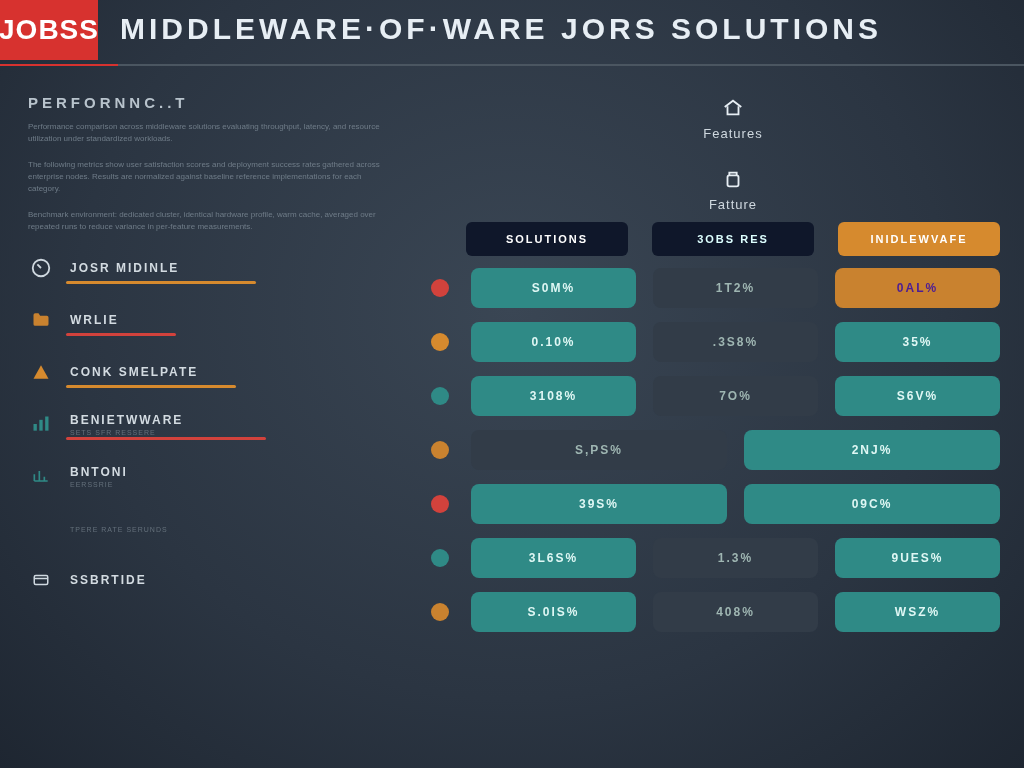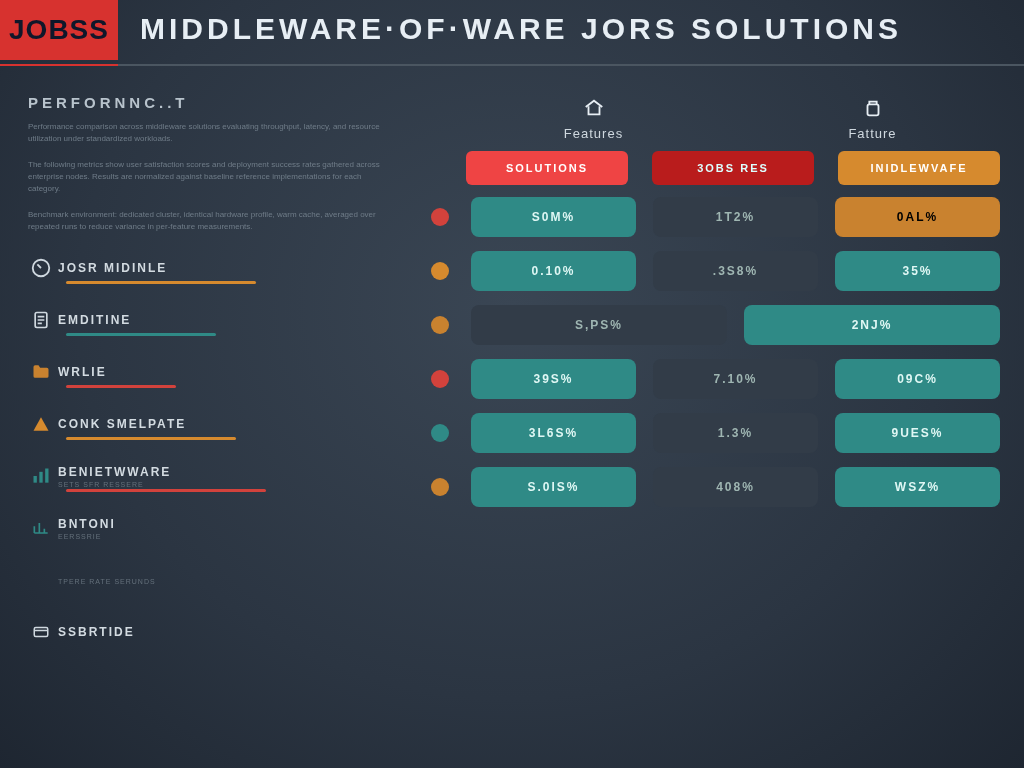--- a/index.html
+++ b/index.html
@@ -7,67 +7,67 @@
     width: 1024px; height: 768px;
     background: radial-gradient(ellipse at 50% 40%, #3a4654 0%, #2b3542 60%, #1e2631 100%);
     font-family: "Segoe UI", Arial, sans-serif;
     color: #cdd6dd;
     overflow: hidden;
     position: relative;
   }
   
   .header { display:flex; align-items:flex-start; height:72px; }
   .logo {
-    width:118px; height:60px; background:#d7322f; color:#0f172a;
+    width:98px; height:60px; background:#d7322f; color:#ffffff;
     display:flex; align-items:center; justify-content:center;
     font-size:28px; font-weight:700; letter-spacing:1px;
     font-family: "Arial Narrow", Arial, sans-serif;
   }
   .title {
     flex:1; padding:12px 4px 0 22px; color:#e7eef4;
     font-size:30px; font-weight:600; letter-spacing:4px;
     font-family: "Arial Narrow",  Arial, sans-serif;
   }
   .rule { position:absolute; top:64px; left:0; right:0; height:2px;
     background:linear-gradient(to right,#d7322f 0 118px,#4b5661 118px 100%); }
 
   .main { display:flex; padding:22px 24px 0 28px; gap:18px; }
 
   
   .left { width:380px; }
   .subhead { font-size:15px; letter-spacing:4px; color:#b8c3cc; margin-bottom:10px; font-weight:600;}
   .para { font-size:8px; line-height:1.5; color:#6f7c88; margin-bottom:14px; max-width:360px;}
   .featlist { margin-top:22px; }
-  .feat { display:flex; align-items:center; gap:4px; margin-bottom:26px; position:relative;}
+  .feat { display:flex; align-items:center; gap:16px; margin-bottom:26px; position:relative;}
   .feat .ic { width:26px; height:26px; display:flex; align-items:center; justify-content:center; }
   .feat .lbl { font-size:12px; letter-spacing:2px; color:#d3dbe1; font-weight:600;}
   .feat .sub { font-size:7px; color:#64707b; letter-spacing:1px; margin-top:2px;}
   .feat .bar { position:absolute; left:38px; top:26px; height:3px; border-radius:2px;}
 
   
   .right { flex:1; }
-  .colheads { display:flex; gap:24px; padding-left:40px; margin-bottom:10px;}
+  .colheads { display:flex; gap:24px; padding-left:40px; margin-bottom:10px;flex-direction:column;}
   .colhead { flex:1; text-align:center; }
   .colhead .ic { height:28px; display:flex; align-items:center; justify-content:center; color:#e7eef4;}
   .colhead .txt { font-size:13px; letter-spacing:1px; color:#cfd8df; margin-top:4px;}
   .catrow { display:flex; gap:24px; padding-left:40px; margin-bottom:12px;}
   .cat { flex:1; height:34px; border-radius:6px; display:flex; align-items:center; justify-content:center;
     font-size:11px; letter-spacing:2px; font-weight:600; color:#fff;}
-  .cat.red{background:#ef4444;} .cat.teal{background:#b91c1c;color:#dff;}
+  .cat.red{background:#0f172a;} .cat.teal{background:#0f172a;color:#dff;}
   .cat.orange{background:#d68a2e;}
   .grid { padding-left:0; }
   .row { display:flex; align-items:center; gap:17px; margin-bottom:14px;}
   .rowlead { width:28px; display:flex; justify-content:center;}
   .dot { width:18px; height:18px; border-radius:50%; display:flex; align-items:center; justify-content:center;
     font-size:9px; color:#1e2631; font-weight:700;}
   .cell { flex:1; height:40px; border-radius:8px; display:flex; align-items:center; justify-content:center;
     font-size:12px; letter-spacing:2px; font-weight:600;}
   .cell.teal{ background:#2f8a86; color:#dff7f4;}
   .cell.dark{ background:#323c48; color:#9fb6b2;}
-  .cell.orange{ background:#c9822f; color:#000000;}
+  .cell.orange{ background:#c9822f; color:#4c1d95;}
 
   svg { display:block; }
 </style>
 </head>
 <body>
 
 <div class="header">
   <div class="logo">JOBSS</div>
   <div class="title">MIDDLEWARE·OF·WARE JORS SOLUTIONS</div>
 </div>
@@ -87,32 +87,20 @@
           <div class="ic">
             <svg width="22" height="22" viewBox="0 0 24 24" fill="none" stroke="#cfd8df" stroke-width="2">
               <circle cx="12" cy="12" r="9"></circle>
               <path d="M12 12 8 8"></path>
             </svg>
           </div>
           <div>
             <div class="lbl">JOSR MIDINLE</div>
           </div>
           <div class="bar" style="width:190px;background:#d68a2e"></div>
-        </div>
-        <div class="feat">
-          <div class="ic">
-            <svg width="20" height="22" viewBox="0 0 24 24" fill="none" stroke="#cfd8df" stroke-width="2">
-              <rect x="5" y="3" width="14" height="18" rx="2"></rect>
-              <path d="M8 8h8M8 12h8M8 16h5"></path>
-            </svg>
-          </div>
-          <div>
-            <div class="lbl">EMDITINE</div>
-          </div>
-          <div class="bar" style="width:150px;background:#2f8a86"></div>
         </div>
         <div class="feat">
           <div class="ic">
             <svg width="22" height="20" viewBox="0 0 24 24" fill="#c9822f">
               <path d="M3 6a2 2 0 0 1 2-2h4l2 3h8a2 2 0 0 1 2 2v8a2 2 0 0 1-2 2H5a2 2 0 0 1-2-2z"></path>
             </svg>
           </div>
           <div>
             <div class="lbl">WRLIE</div>
           </div>
@@ -215,31 +203,38 @@
         <div class="row">
           <div class="rowlead">
             <div class="dot" style="background:#d68a2e"></div>
           </div>
           <div class="cell teal">0.10%</div>
           <div class="cell dark">.3S8%</div>
           <div class="cell teal">35%</div>
         </div>
         <div class="row">
           <div class="rowlead">
+            <div class="dot" style="background:#2f8a86"></div>
+          </div>
+          <div class="cell teal">3108%</div>
+          <div class="cell dark">7O%</div>
+          <div class="cell teal">S6V%</div>
+        </div>
+        <div class="row">
+          <div class="rowlead">
             <div class="dot" style="background:#c9822f"></div>
           </div>
           <div class="cell dark">S,PS%</div>
           <div class="cell teal">2NJ%</div>
         </div>
         <div class="row">
           <div class="rowlead">
             <div class="dot" style="background:#d2423c"></div>
           </div>
           <div class="cell teal">39S%</div>
-          <div class="cell dark">7.10%</div>
           <div class="cell teal">09C%</div>
         </div>
         <div class="row">
           <div class="rowlead">
             <div class="dot" style="background:#2f8a86"></div>
           </div>
           <div class="cell teal">3L6S%</div>
           <div class="cell dark">1.3%</div>
           <div class="cell teal">9UES%</div>
         </div>

